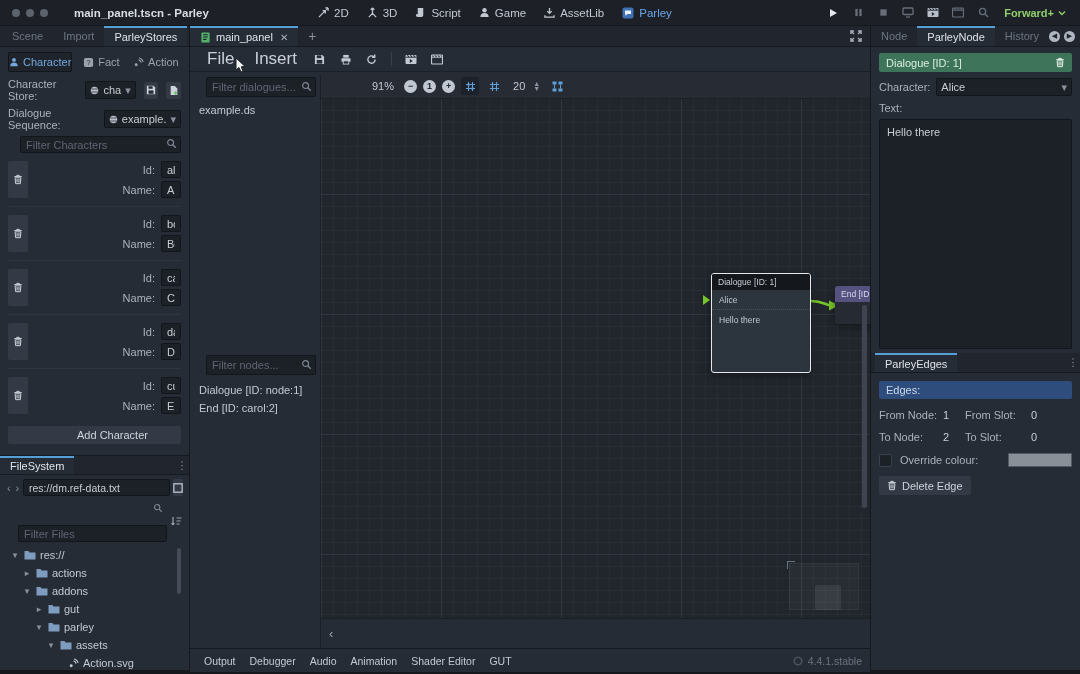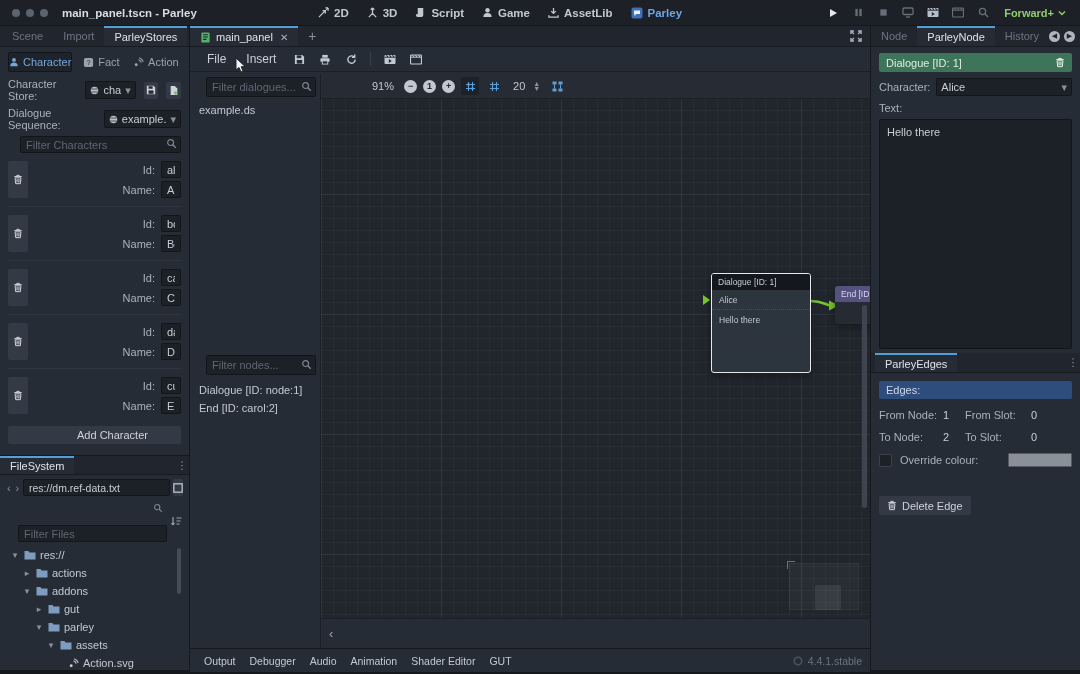--- a/index.html
+++ b/index.html
@@ -4,23 +4,23 @@
 <style>
   * { box-sizing: border-box; margin:0; padding:0; }
   html,body { background:#15181d; }
   body { font-family:"Liberation Sans", sans-serif; }
   #app { position:relative; width:1080px; height:674px; background:#15181d; overflow:hidden; color:#c8cdd5; font-size:11px; }
 
   
   .titlebar { position:absolute; left:0; top:0; width:1080px; height:26px; background:#1d2127; display:flex; align-items:center; border-bottom:1px solid #14171c; }
   .traffic { display:flex; gap:6px; margin-left:12px; }
   .traffic span { width:8px; height:8px; border-radius:50%; background:#5d636d; }
-  .win-title { margin-left:14px; font-weight:bold; font-size:11.5px; color:#d8dce3; }
+  .win-title { margin-left:26px; font-weight:bold; font-size:11.5px; color:#d8dce3; }
   .workspaces { position:absolute; left:318px; display:flex; gap:18px; align-items:center; }
-  .ws { display:flex; gap:5px; align-items:center; font-weight:bold; font-size:11.5px; color:#c2c8d2; cursor:default; }
+  .ws { display:flex; gap:5px; align-items:center; font-weight:normal; font-size:11.5px; color:#c2c8d2; cursor:default; }
   .ws.active { color:#6aa6e8; }
   .ws svg { display:block; }
   .run-controls { position:absolute; right:14px; display:flex; gap:9px; align-items:center;text-align:center; }
   .run-controls .ric { width:16px; height:16px; display:flex; align-items:center; justify-content:center; color:#cdd2da; }
   .run-controls .dim { color:#676e7a; }
   .renderer { color:#8fce6b; font-weight:bold; font-size:11px; display:flex; align-items:center; gap:4px; margin-left:4px; }
 
   
   .tabbar { display:flex; background:#21252d; height:21px; align-items:stretch; position:relative; border-bottom:1px solid #171a20;}
   .tab { padding:0 10px; display:flex; align-items:center; gap:5px; color:#6d7582; font-size:11px; }
@@ -56,21 +56,21 @@
   .fs-nav .narrow { width:14px; color:#8a919e; text-align:center; }
   .fs-tree { margin-top:4px; position:relative; }
   .tree-row { height:18px; display:flex; align-items:center; gap:4px; color:#c3c9d3; }
   .tree-row .tchev { width:10px; color:#8a919e; font-size:9px; text-align:center; }
   .fs-scroll { position:absolute; right:2px; top:2px; width:4px; height:46px; background:#454c58; border-radius:2px; }
 
   
   .center { position:absolute; left:190px; top:26px; width:680px; height:622px; background:#262c35; }
   .center .tabbar .expand { margin-left:auto; margin-right:8px; align-self:center; color:#aab1bc; }
   .menubar { height:25px; display:flex; align-items:center; gap:2px; padding:0 8px; border-bottom:1px solid #1b1f26; position:relative; }
-  .menu-item { padding:0 9px; color:#c9ced7; font-size:12px; }
+  .menu-item { padding:0 9px; color:#c9ced7; font-size:17px; }
   .mi { width:24px; height:19px; display:flex; align-items:center; justify-content:center; color:#c3c9d3; }
   .vsep { width:1px; height:14px; background:#39404c; margin:0 5px; }
   .cursor-ptr { position:absolute; left:45px; top:10px; z-index:60; }
 
   .subpanel { position:absolute; left:0; top:48px; width:131px; height:574px; background:#262c35; border-right:1px solid #1b1f26; padding:3px 4px; }
   .list-item { padding:3px 5px; color:#c3c9d3; }
   .nodes-split { margin-top:236px; }
 
   .graph { position:absolute; left:131px; top:48px; width:549px; height:570px; background-color:#21262d;
     background-image:
@@ -116,21 +116,21 @@
   .hdr-green { background:#3e7459; border-radius:2px; height:19px; display:flex; align-items:center; padding:0 7px; color:#d9eee2; margin-bottom:6px; }
   .hdr-green .tr { margin-left:auto; color:#e8f2ec; }
   .insp-row { display:flex; align-items:center; gap:6px; margin-bottom:6px; }
   .insp-row .drop { flex:1; }
   .text-area { background:#1c2128; border:1px solid rgba(0,0,0,.35); border-radius:2px; height:230px; padding:6px 7px; color:#c8cdd5; }
   .edges-tabbar { height:20px; margin:4px -8px 0 -8px; }
   .hdr-blue { background:#2e4d7d; border-radius:2px; height:18px; display:flex; align-items:center; padding:0 7px; color:#cdd9ec; margin:8px 0 10px 0; }
   .edge-grid { display:grid; grid-template-columns:60px 18px 62px 14px; gap:10px 4px; align-items:center; margin-bottom:10px; }
   .checkbox { width:13px; height:13px; background:#1c2128; border:1px solid #3a414d; border-radius:2px; }
   .swatch { width:64px; height:14px; background:#8a9097; border-radius:1px; border:1px solid #565b63; }
-  .del-edge { height:19px; padding:0 8px; gap:5px; display:inline-flex;margin-top:20px; }
+  .del-edge { height:19px; padding:0 8px; gap:5px; display:inline-flex; }
 
   svg { display:block; }
 </style>
 </head>
 <body>
 
 <div id="app">
 
   <div class="titlebar">
     <div class="traffic">

